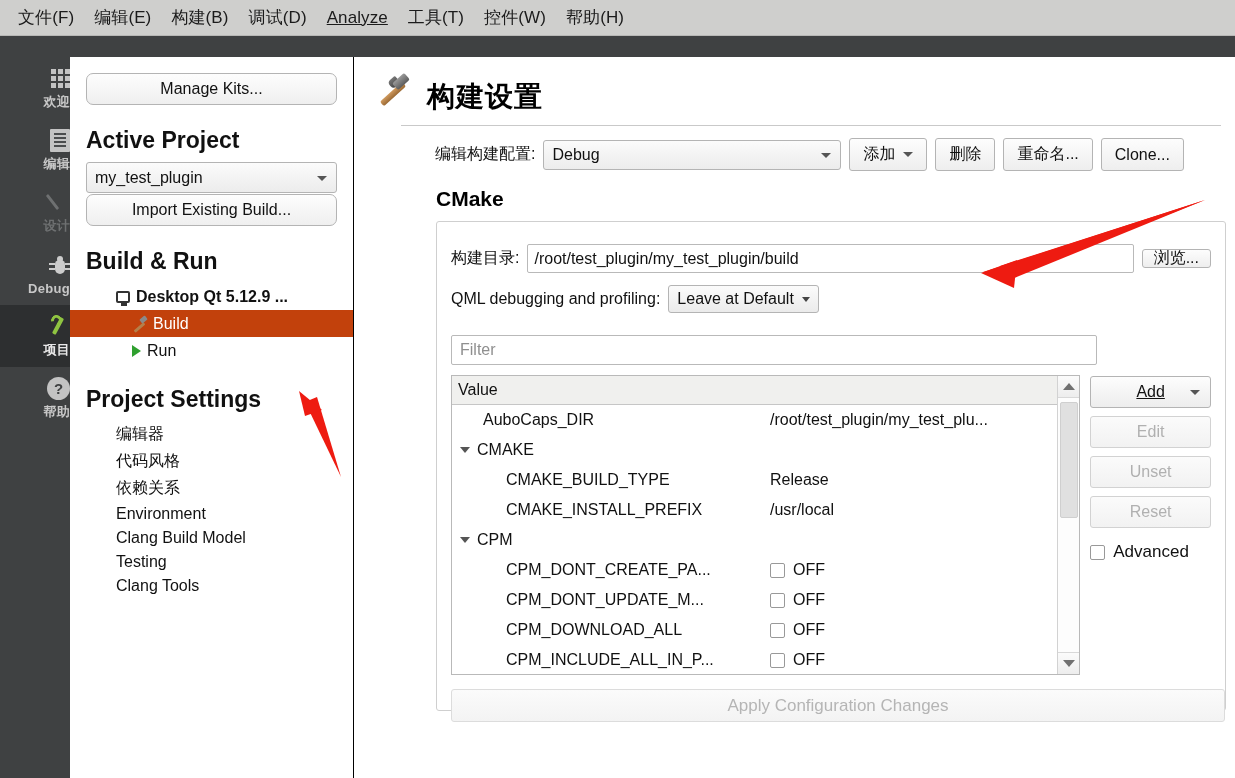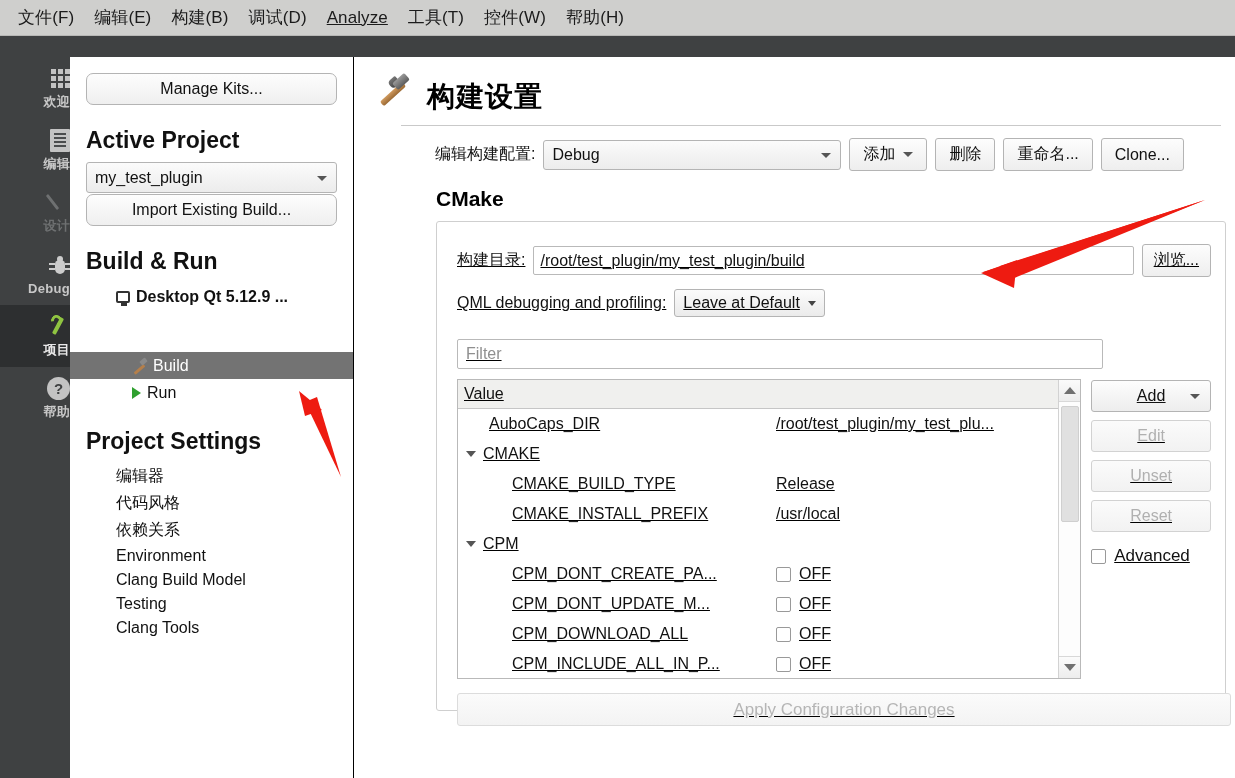--- a/index.html
+++ b/index.html
@@ -112,21 +112,21 @@
     width: 0; height: 0; border-left: 5px solid transparent;
     border-right: 5px solid transparent; border-top: 5px solid #555;
   }
   .tree { margin-top: 6px; margin-left: -16px; margin-right: -16px; text-align: right; }
   .tree-row {
     height: 27px; display: flex; align-items: center; gap: 6px;
     font-size: 16px; color: #111; padding-left: 46px; cursor: default;
   }
   .tree-row.kit { font-weight: bold; padding-left: 46px; }
   .tree-row.child { padding-left: 62px; }
-  .tree-row.sel { background: #737373; color: #ffffff; margin-top: 42px; }
+  .tree-row.sel { background: #c2410c; color: #ffffff; }
   .mon-ico { width: 14px; height: 12px; border: 2px solid #333; border-radius: 2px;
              position: relative; }
   .mon-ico::after { content:""; position:absolute; left:3px; top:10px; width:6px; height:3px; background:#333; }
   .hammer-s { width: 15px; height: 14px; position: relative; }
   .hammer-s b { position:absolute; left:1px; top:9px; width:13px; height:3px;
     background:#b57f4a; transform: rotate(-40deg); border-radius:1px; }
   .hammer-s s { position:absolute; left:8px; top:0px; width:7px; height:5px;
     background:#8a8a8a; transform: rotate(-40deg); border-radius:1px; }
   .play-ico { width:0; height:0; border-left: 9px solid #2fa02f;
     border-top: 6px solid transparent; border-bottom: 6px solid transparent; }
@@ -183,31 +183,31 @@
   .pbtn .arrow {
     width: 0; height: 0; border-left: 5px solid transparent;
     border-right: 5px solid transparent; border-top: 5px solid #555;
   }
 
   .cmake-label {
     font-size: 21px; font-weight: bold; color: #000; margin: 16px 0 0 63px;
   }
   .groupbox {
     position: relative; margin: 10px 0 0 63px; width: 790px; height: 490px;
-    border: 1px solid #cfcfcf; border-radius: 3px; padding: 22px 14px 0 20px; text-decoration: underline;
+    border: 1px solid #cfcfcf; border-radius: 3px; padding: 22px 14px 0 14px;
   }
   .row-dir { display: flex; align-items: center; gap: 8px; }
   .row-dir .lbl { font-size: 16px; color: #111; white-space: nowrap; }
   .lineedit {
     flex: 1; height: 29px; background: #fff; border: 1px solid #b9b9b9;
     border-radius: 2px; display: flex; align-items: center; padding: 0 6px;
     font-size: 16px; color: #111;
   }
   .browse-btn {
-    height: 33px; padding: 0 11px; font-size: 16px; color: #111;
+    height: 19px; padding: 0 11px; font-size: 16px; color: #111;
     background: linear-gradient(#fdfdfd, #eeeeee);
     border: 1px solid #b4b4b4; border-radius: 3px;
     display: flex; align-items: center; cursor: default; white-space: nowrap;
   }
   .row-qml { display: flex; align-items: center; gap: 8px; margin-top: 12px; }
   .row-qml .lbl { font-size: 16px; color: #111; }
   .qml-combo {
     position: relative; height: 28px;
     background: linear-gradient(#fbfbfb, #ebebeb);
     border: 1px solid #b4b4b4; border-radius: 3px;

